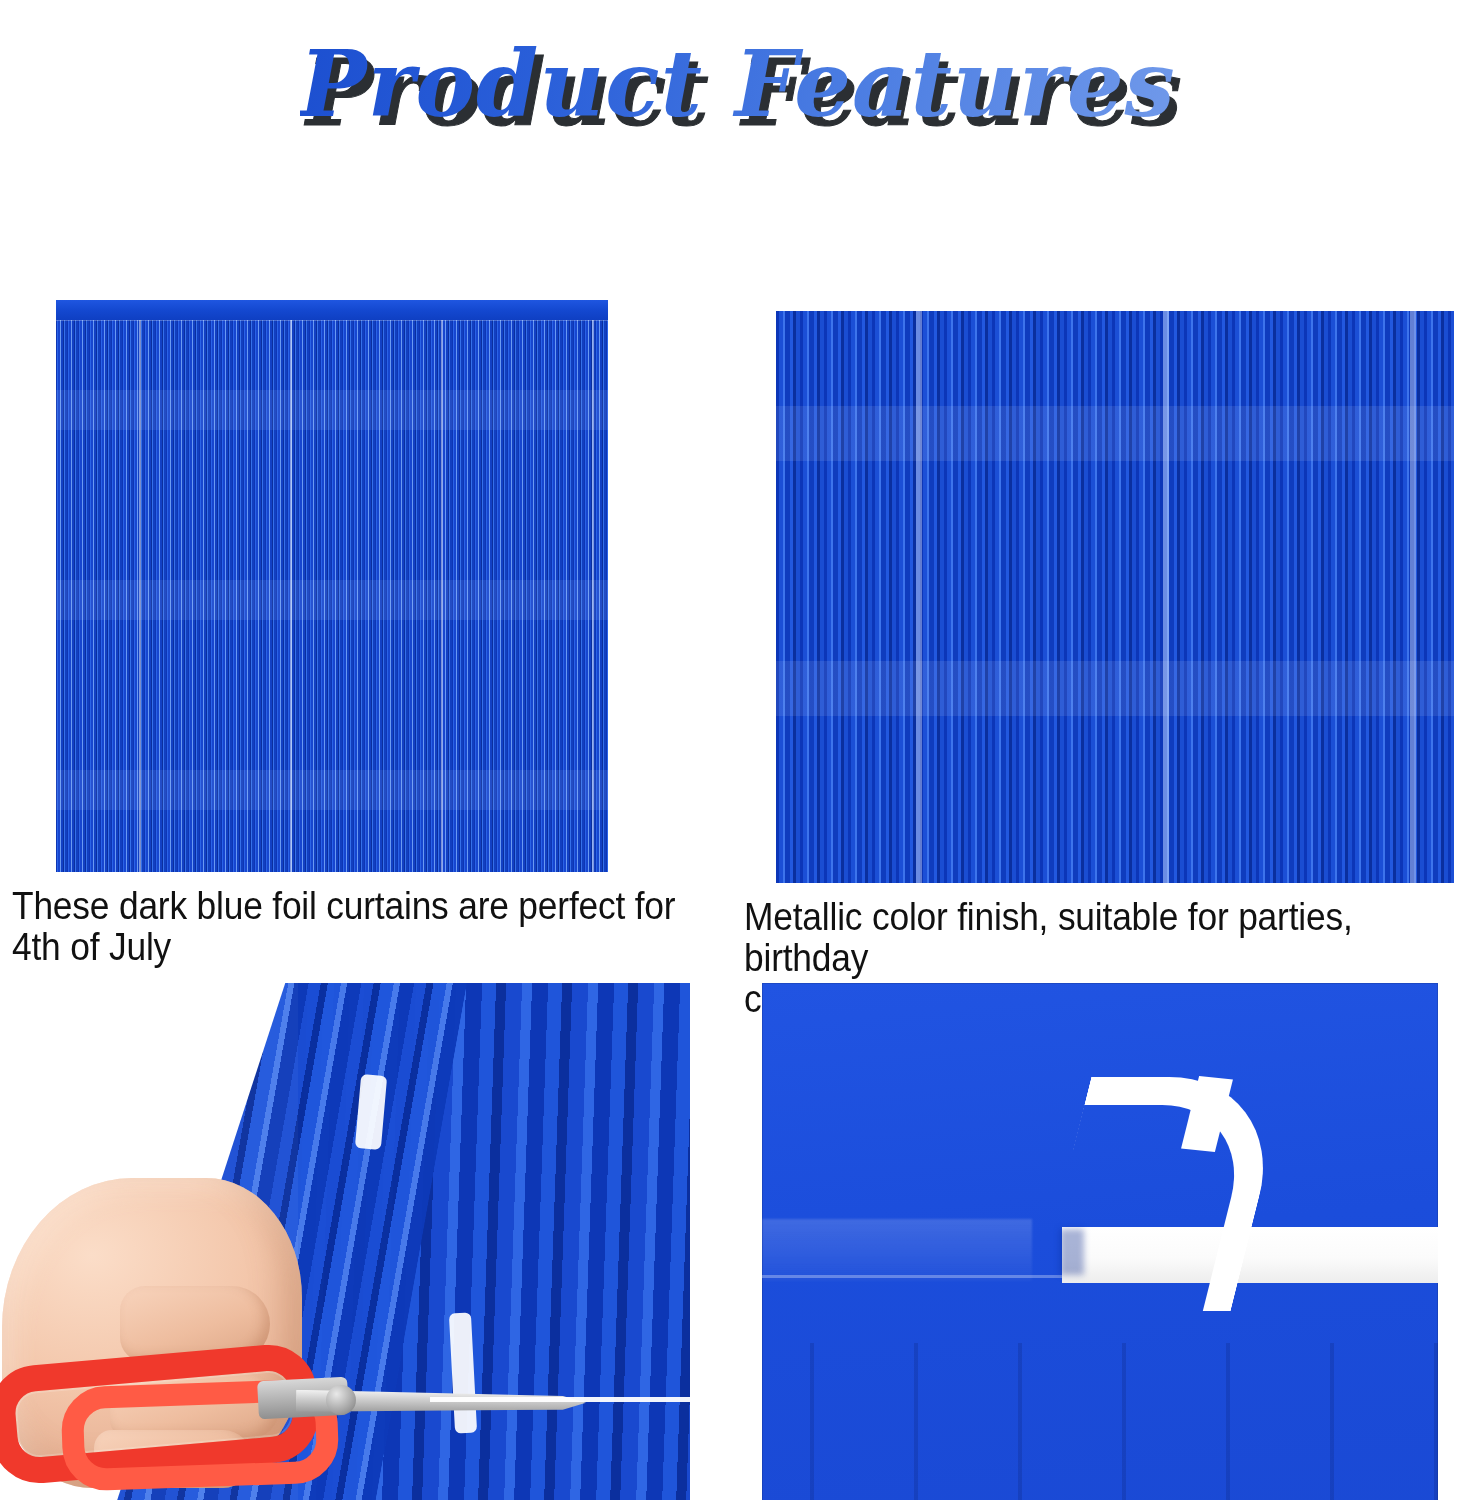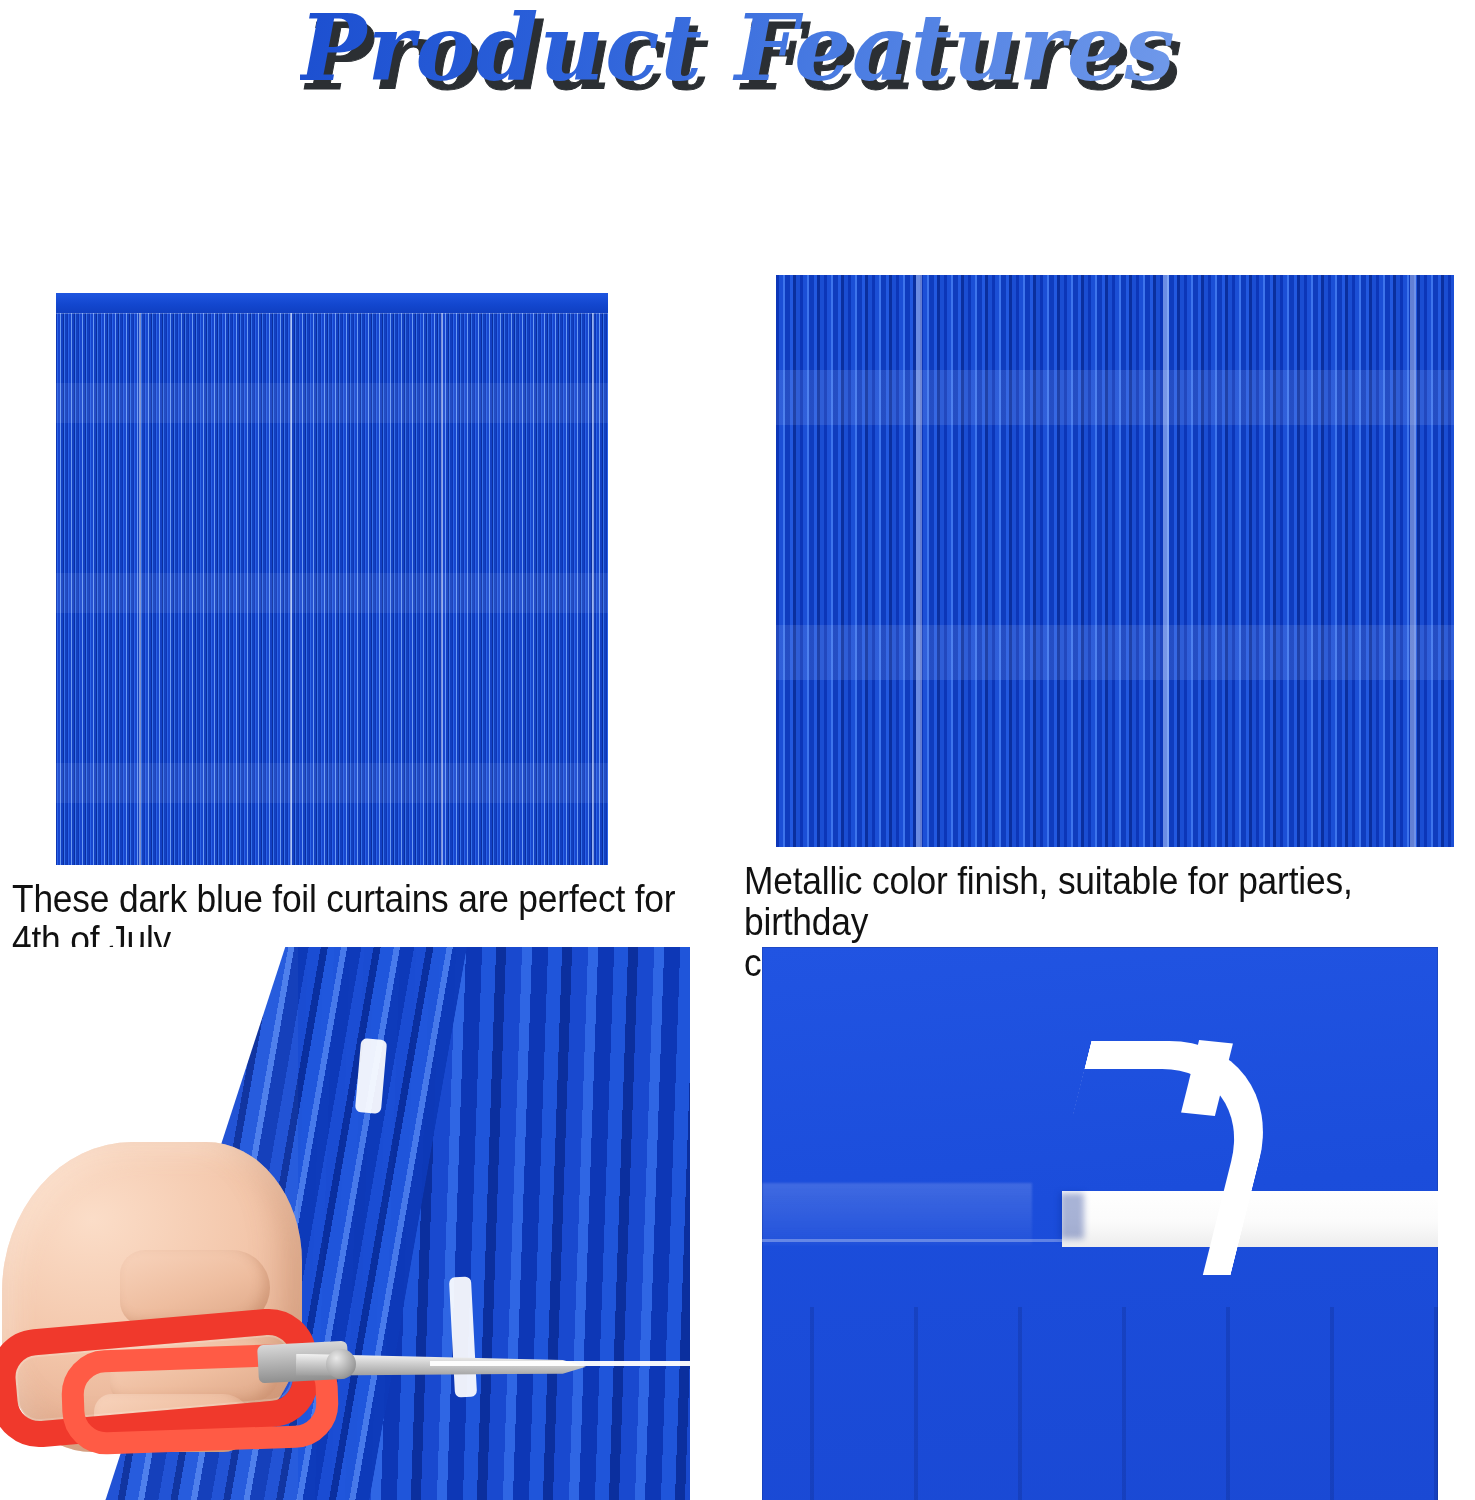--- a/index.html
+++ b/index.html
@@ -16,20 +16,21 @@
   }
 
   
   .title-wrap {
     width: 1475px;
     height: 112px;
     position: relative;
     display: flex;
     align-items: flex-start;
     justify-content: center;
+    margin-top: 36px;
   }
   .page-title {
     font-family: "DejaVu Serif", "Liberation Serif", serif;
     font-weight: bold;
     font-style: italic;
     font-size: 92px;
     line-height: 96px;
     letter-spacing: 1px;
     margin: 0;
     padding: 0;
@@ -74,21 +75,21 @@
     font-size: 38px;
     line-height: 41px;
     color: #111111;
     letter-spacing: -0.2px;
     white-space: pre-line;
     transform: scaleX(0.93);
     transform-origin: left top;
   }
 
   
-  #cell-1 { left: 56px;  top: 181px;  width: 560px; }
+  #cell-1 { left: 56px;  top: 152px;  width: 560px; }
   #cell-1 .photo { width: 552px; height: 572px; }
   #cell-1 .caption { width: 720px; margin-top: 14px; margin-left: -44px; }
 
   #cell-2 { left: 776px; top: 163px;  width: 690px; }
   #cell-2 .photo { width: 678px; height: 572px; }
   #cell-2 .caption { width: 780px; margin-top: 14px; margin-left: -32px; }
 
   #cell-3 { left: 0px;   top: 835px;  width: 700px; }
   #cell-3 .photo { width: 690px; height: 560px; background: #ffffff; }
 

